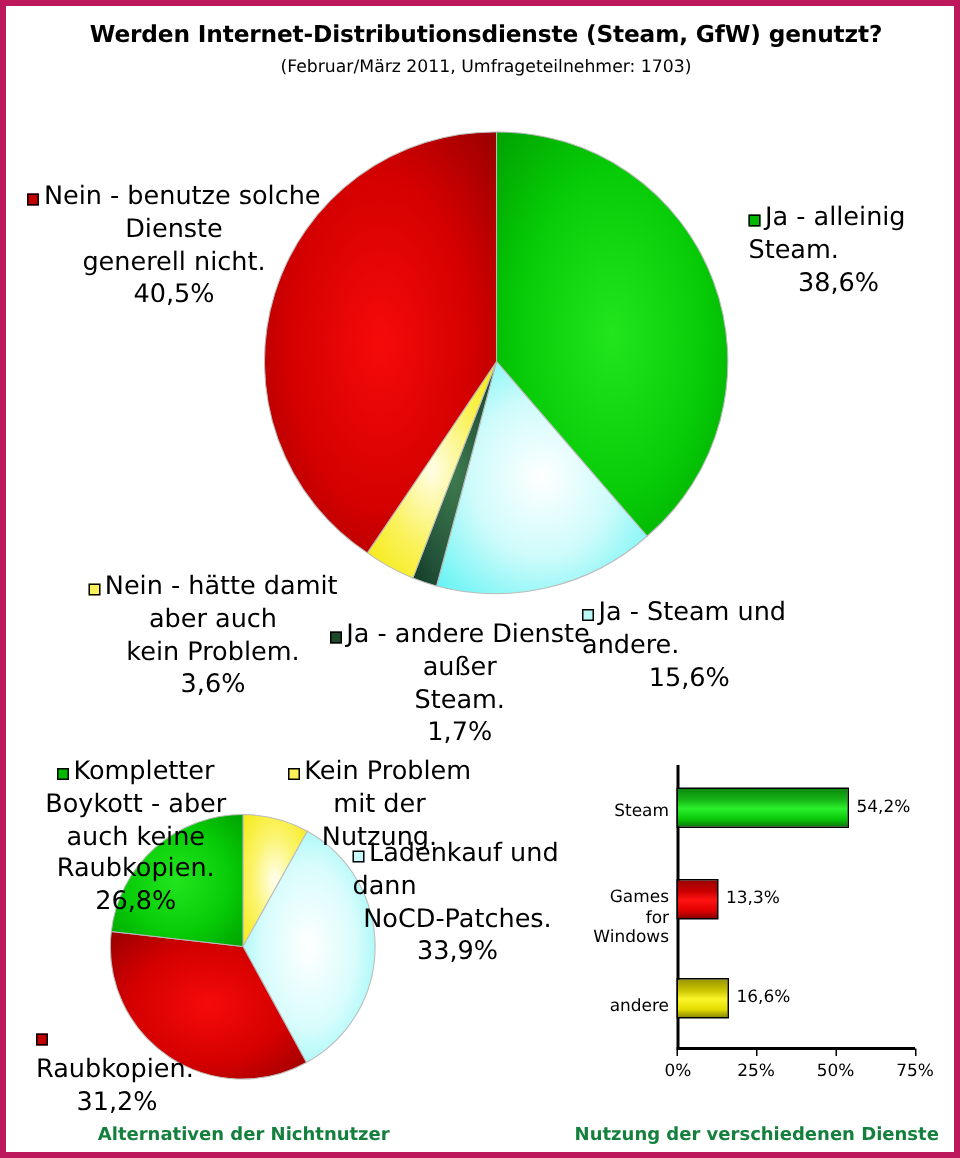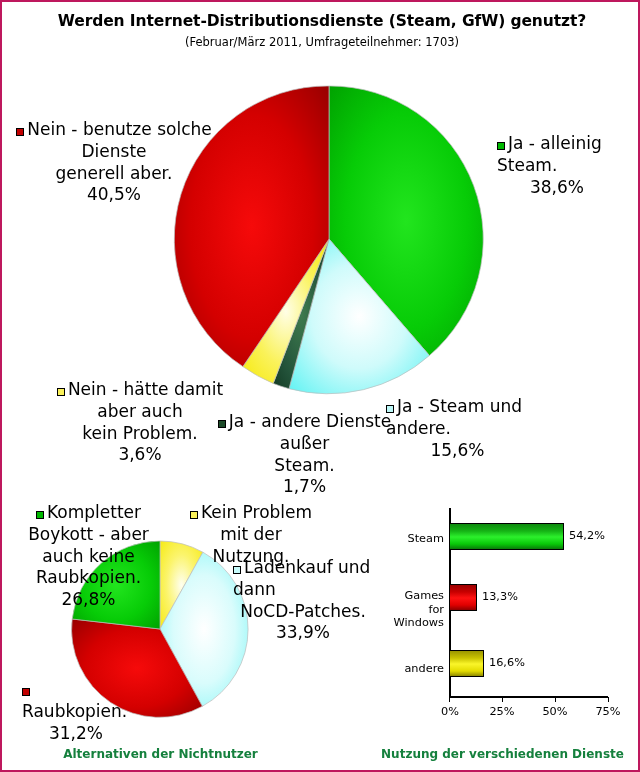--- a/index.html
+++ b/index.html
@@ -8,21 +8,21 @@
     background: #ffffff;
   }
   body {
     font-family: "DejaVu Sans", sans-serif;
   }
   #page {
     position: relative;
     width: 640px;
     height: 772px;
     background: #ffffff;
-    border: 2px solid #be185d;
+    border: 4px solid #be185d;
     box-sizing: border-box;
     overflow: hidden;
   }
   .abs { position: absolute; }
 
   #chart-title {
     top: 10px;
     left: 0;
     width: 640px;
     text-align: center;
@@ -149,21 +149,21 @@
       <path d="M157,157 L117.0,306.7 A153,153 0 0,1 101.2,301.4 Z" fill="url(#gDarkGreen)" stroke="#BBBBBB" stroke-width="0.7"></path>
 
       <path d="M157,157 L101.2,301.4 A153,153 0 0,1 70.9,284.6 Z" fill="url(#gYellow)" stroke="#BBBBBB" stroke-width="0.7"></path>
 
       <path d="M157,157 L70.9,284.6 A153,153 0 0,1 157,4 Z" fill="url(#gRed)" stroke="#BBBBBB" stroke-width="0.7"></path>
     </svg>
   </div>
 
   <div class="abs lbl" style="left:12px; top:117px; width:200px; text-align:center;">
     <span class="ln"><span class="swatch" style="background:#C10000;"></span><span>Nein - benutze solche Dienste</span></span>
-    <span class="ln">generell aber.</span>
+    <span class="ln">generell nicht.</span>
     <span class="pct">40,5%</span>
   </div>
 
   <div class="abs lbl" style="left:495px; top:131px; width:140px; text-align:left;">
     <span class="ln"><span class="swatch" style="background:#00B900;"></span><span>Ja - alleinig Steam.</span></span>
     <span class="pct" style="text-align:center; width:120px;">38,6%</span>
   </div>
 
   <div class="abs lbl" style="left:38px; top:377px; width:200px; text-align:center;">
     <span class="ln"><span class="swatch" style="background:#FAF15A;"></span><span>Nein - hätte damit aber auch</span></span>

